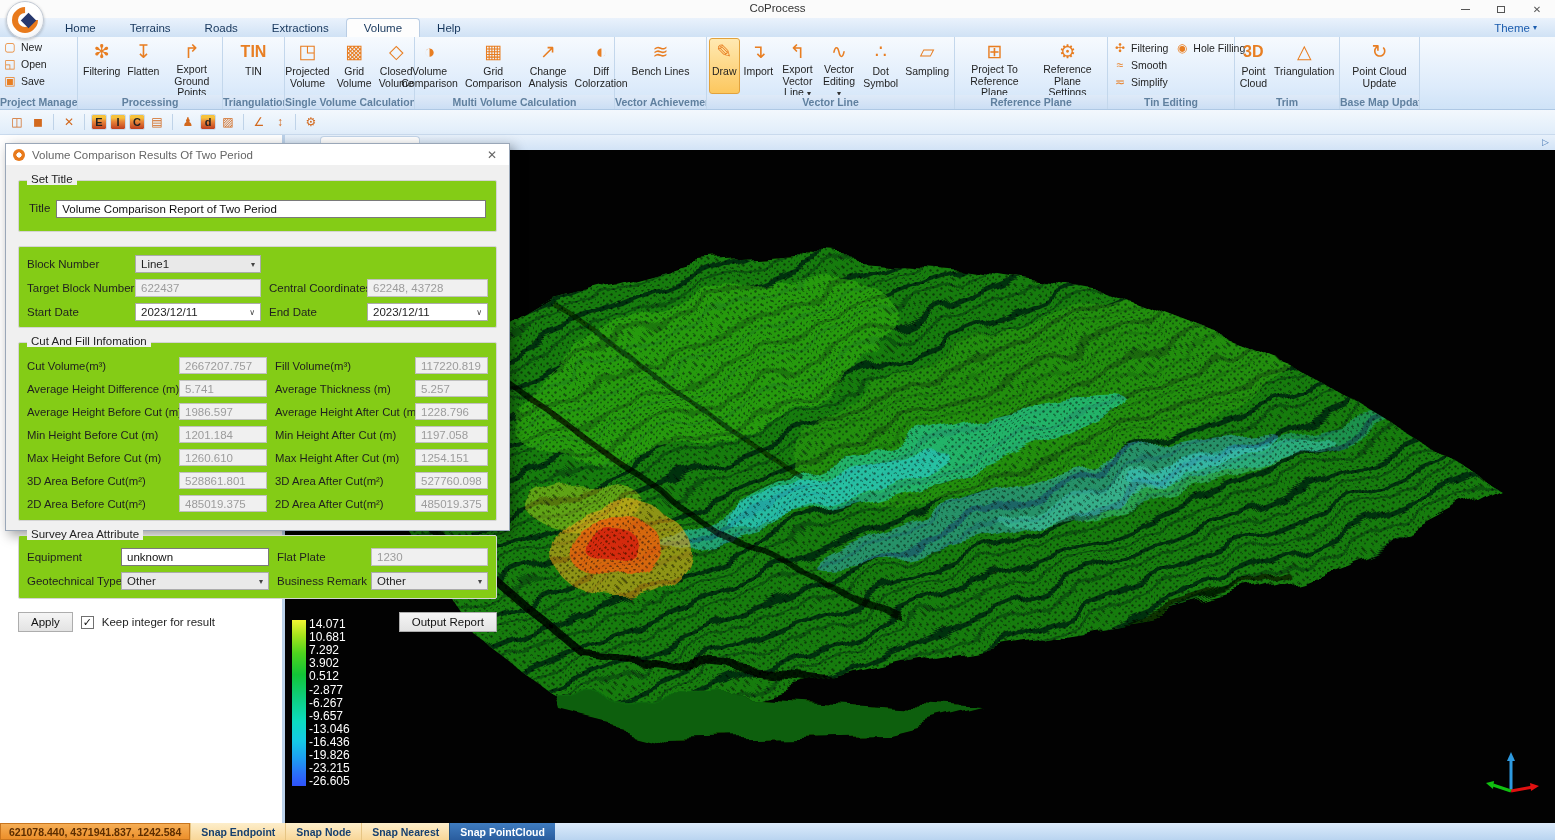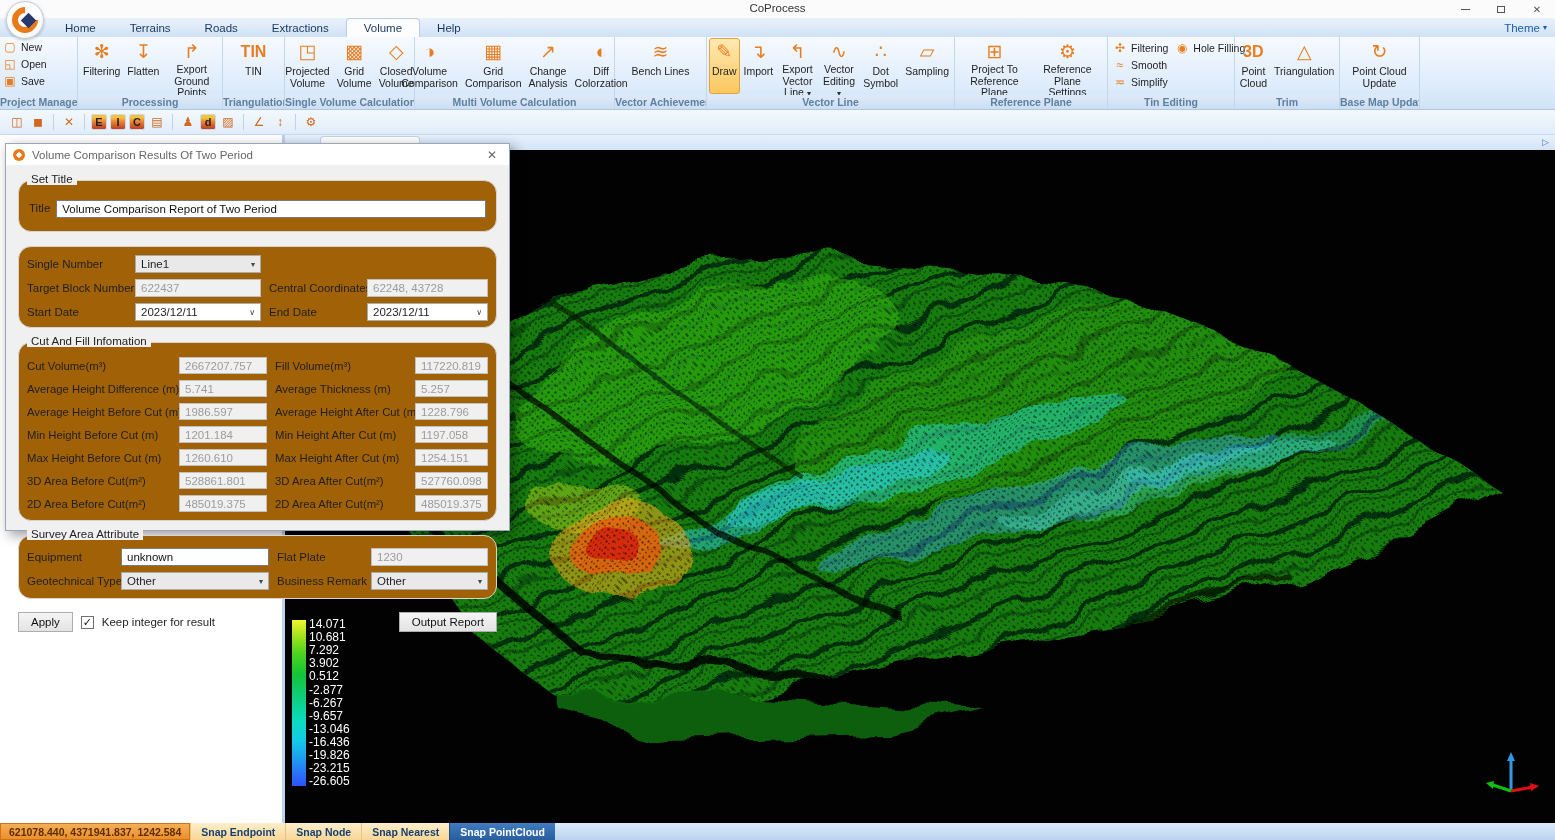--- a/index.html
+++ b/index.html
@@ -19,21 +19,21 @@
           border:1px solid #c3cad4; box-shadow:0 1px 3px rgba(0,0,0,.25); z-index:60; }
   .logo-c { position:absolute; inset:5px; border-radius:50%; border:6px solid #e87a1c; border-right-color:transparent; transform:rotate(-45deg); }
   .logo-diamond { position:absolute; left:16px; top:13px; width:11px; height:11px; background:#27386e; transform:rotate(45deg); }
 
   
   .menubar { position:absolute; left:0; top:18px; width:1555px; height:19px;
              background:linear-gradient(#eaf2fc,#d0e2f5); z-index:4; }
   .menu-tabs { display:flex; margin-left:48px; height:19px; }
   .menu-tab { padding:0 17px; display:flex; align-items:center; font-size:11.5px; color:#16365c; cursor:default; }
   .menu-tab.selected { background:#fdfdfd; border:1px solid #b9cde4; border-bottom:none; border-radius:4px 4px 0 0; color:#16365c; }
-  .theme-btn { position:absolute; right:8px; top:0; height:19px; display:flex; align-items:center; gap:3px; font-size:11.5px; color:#1b5cae; }
+  .theme-btn { position:absolute; right:18px; top:0; height:19px; display:flex; align-items:center; gap:3px; font-size:11.5px; color:#1b5cae; }
   .theme-arrow { font-size:8px; color:#1b5cae; }
 
   
   .ribbon { position:absolute; left:0; top:37px; width:1555px; height:73px;
             background:linear-gradient(#f6fafe,#ddebfb 70%,#cfe3f7);
             border-bottom:1px solid #aec8e4; display:flex; z-index:3; }
   .rgroup { position:relative; height:72px; border-right:1px solid #c3d7ec; flex:0 0 auto; }
   .rgroup-caption { position:absolute; bottom:0; left:0; right:0; height:14px; text-align:center;
                     font-size:10.5px; color:#60809f; line-height:14px; white-space:nowrap; overflow:hidden;
                     background:linear-gradient(#dfeaf8,#cbdef4);font-weight:bold; }
@@ -88,21 +88,21 @@
           background:linear-gradient(#fdeecb,#f8d697); border-left:1px solid #e6c584; font-weight:bold; }
   .snap.active-blue { background:linear-gradient(#3f7cc0,#2a5d9e); color:#fff; border-left:1px solid #24517c; }
 
   
   .dialog { position:absolute; left:5px; top:143px; width:505px; height:388px; background:#f0f0f0;
             border:1px solid #9aa7b8; box-shadow:4px 4px 12px rgba(0,0,0,.4); z-index:100; }
   .dialog-titlebar { height:21px; background:#ffffff; display:flex; align-items:center; padding:0 7px; }
   .dlg-icon { width:12px; height:12px; border-radius:50%; background:radial-gradient(#ffffff 28%, #e87a1c 34%); flex:0 0 auto; }
   .dialog-title { font-size:11.5px; color:#666; margin-left:7px; flex:1; }
   .dialog-close { color:#666; font-size:12px; padding:0 5px; }
-  .groupbox { position:relative; border:1px solid #d4d4d4; border-radius:13px; margin:0 12px; background:#a16207; }
+  .groupbox { position:relative; border:1px solid #d4d4d4; border-radius:2px; margin:0 12px; background:#84cc16; }
   .groupbox-label { position:absolute; top:-8px; left:8px; background:#f0f0f0; padding:0 4px; font-size:11.5px; color:#222; }
   .dlabel { font-size:11.5px; color:#1f1f1f; display:flex; align-items:center; white-space:nowrap; }
   .fld { border:1px solid #c0c0c0; background:#fff; height:18px; font-size:11.5px; display:flex;
          align-items:center; padding:0 5px; color:#1f1f1f; overflow:hidden; white-space:nowrap; }
   .fld.disabled { background:#f0f0f0; color:#9c9c9c; }
   .combo { border:1px solid #ababab; background:#e9e9e9; height:18px; font-size:11.5px; display:flex;
            align-items:center; justify-content:space-between; padding:0 5px; color:#1f1f1f; }
   .combo.white { background:#fff; }
   .combo .arrow { font-size:8px; color:#444; }
   .textfld { border:1px solid #7a7a7a; background:#fff; height:18px; font-size:11.5px; padding:0 5px;
@@ -463,21 +463,21 @@
     <span class="dialog-close">✕</span>
   </div>
 
   <div class="groupbox grp-settitle">
     <span class="groupbox-label">Set Title</span>
     <span class="dlabel">Title</span>
     <span class="fldwrap"><input class="textfld" value="Volume Comparison Report of Two Period" style=""></span>
   </div>
 
   <div class="groupbox grp-block">
-    <span class="dlabel">Single Number</span>
+    <span class="dlabel">Block Number</span>
     <div class="combo">
       <span>Line1</span>
       <span class="arrow">▾</span>
     </div>
     <span></span>
       <span></span>
     <span class="dlabel">Target Block Number</span>
     <div class="fld disabled">622437</div>
     <span class="dlabel" style="padding-left:6px">Central Coordinates</span>
     <div class="fld disabled">62248, 43728</div>

